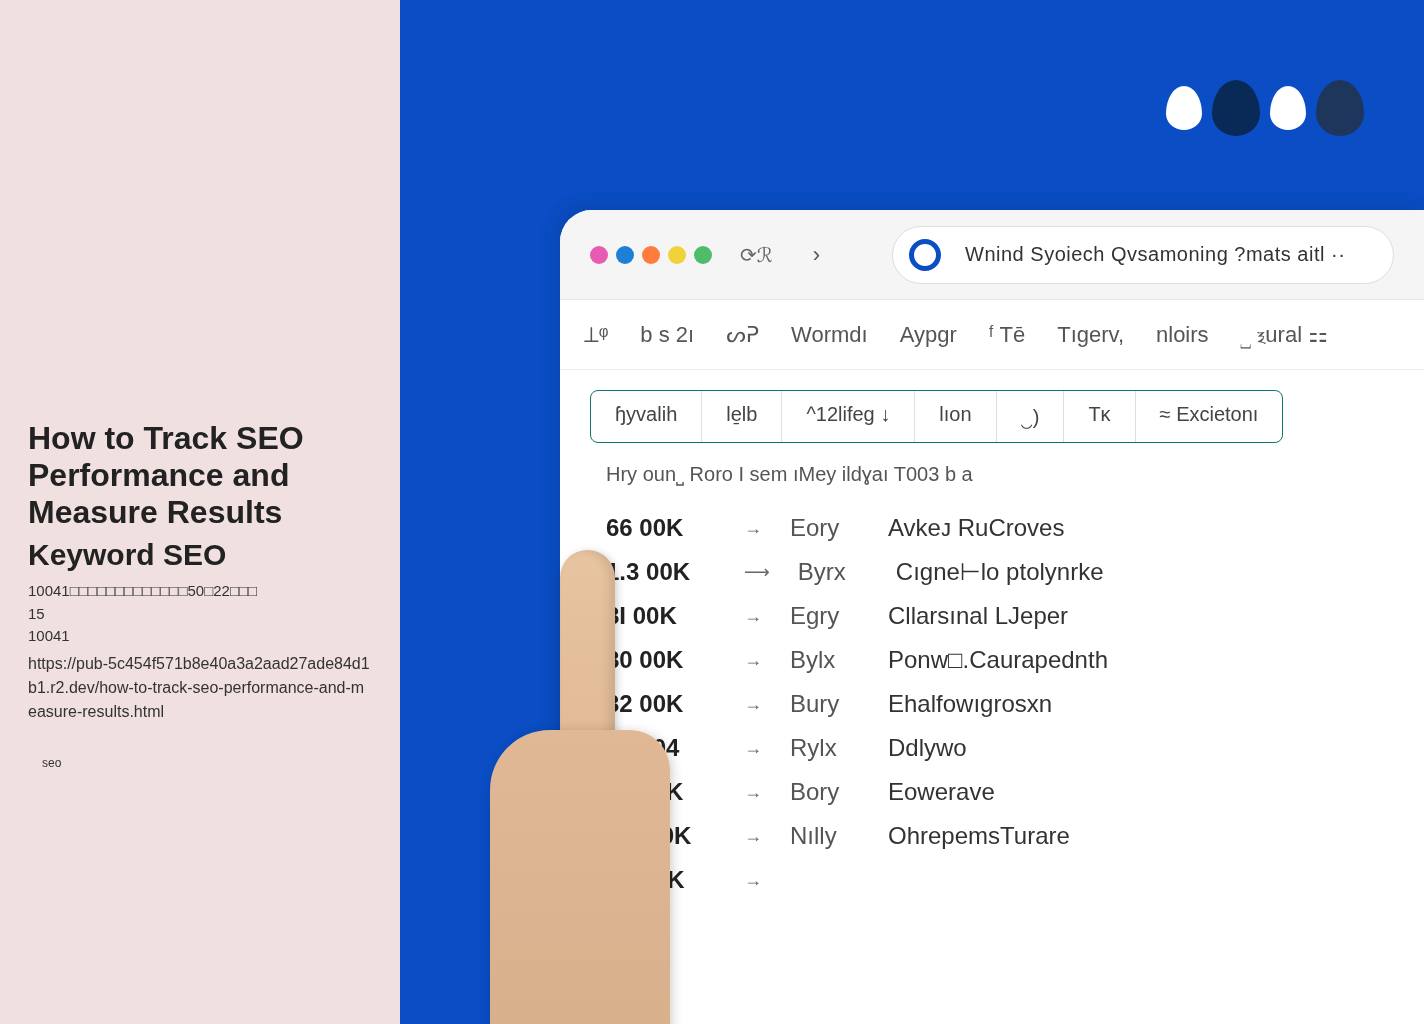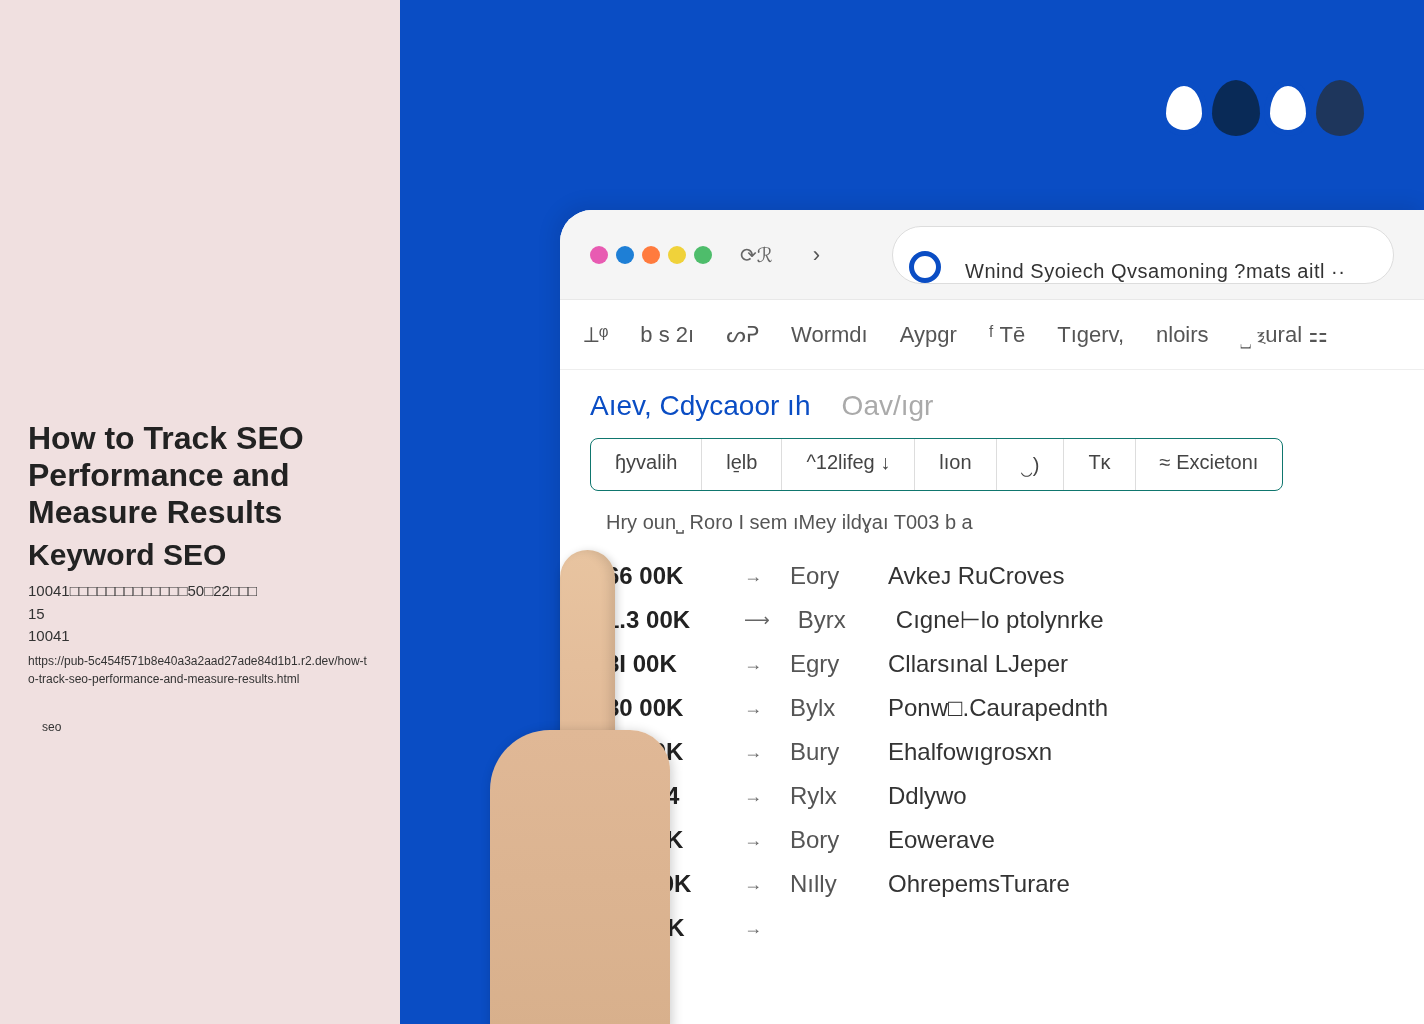--- a/index.html
+++ b/index.html
@@ -38,21 +38,21 @@
       margin-bottom: 8px;
     }
     
     .left-panel .meta-line {
       font-size: 15px;
       color: #333;
       line-height: 1.5;
     }
     
     .left-panel .url {
-      font-size: 12px;
+      font-size: 16px;
       color: #333;
       word-break: break-all;
       line-height: 1.5;
       margin-top: 4px;
     }
     
     .tag-box {
       margin-top: 24px;
       padding: 8px 14px;
       display: inline-block;
@@ -129,21 +129,21 @@
       padding: 0 12px;
     }
     
     .search-bar {
       flex: 1;
       background: #fff;
       border: 1px solid #ddd;
       border-radius: 36px;
       height: 58px;
       display: flex;
-      align-items: flex-end;
+      align-items: center;
       padding: 0 16px;
       margin-left: 40px;
     }
     
     .search-circle {
       width: 32px;
       height: 32px;
       border: 5px solid #0a4dc4;
       border-radius: 50%;
       margin-right: 24px;
@@ -318,25 +318,20 @@
     <span class="tab-item">ᔕᕈ</span>
     <span class="tab-item">Wormdı</span>
     <span class="tab-item">Aypgr</span>
     <span class="tab-item">ᶠ Tē</span>
     <span class="tab-item">Tıgerv,</span>
     <span class="tab-item">nloirs</span>
     <span class="tab-item">⎵ ⲝural ⚏</span>
   </div>
 
   <div class="content-area">
-    <div class="breadcrumb-line">
-      <span>Aıev, Cdycaoor ıh</span>
-      &nbsp;&nbsp;
-      <span class="muted">Oav/ıgr</span>
-    </div>
 
     <div class="filter-row">
       <div class="filter-cell">ɧyvalih</div>
       <div class="filter-cell">le̱lb</div>
       <div class="filter-cell">^12lifeg ↓</div>
       <div class="filter-cell">lıon</div>
       <div class="filter-cell">‿)</div>
       <div class="filter-cell">Tᴋ</div>
       <div class="filter-cell">≈ Excietonı</div>
     </div>

